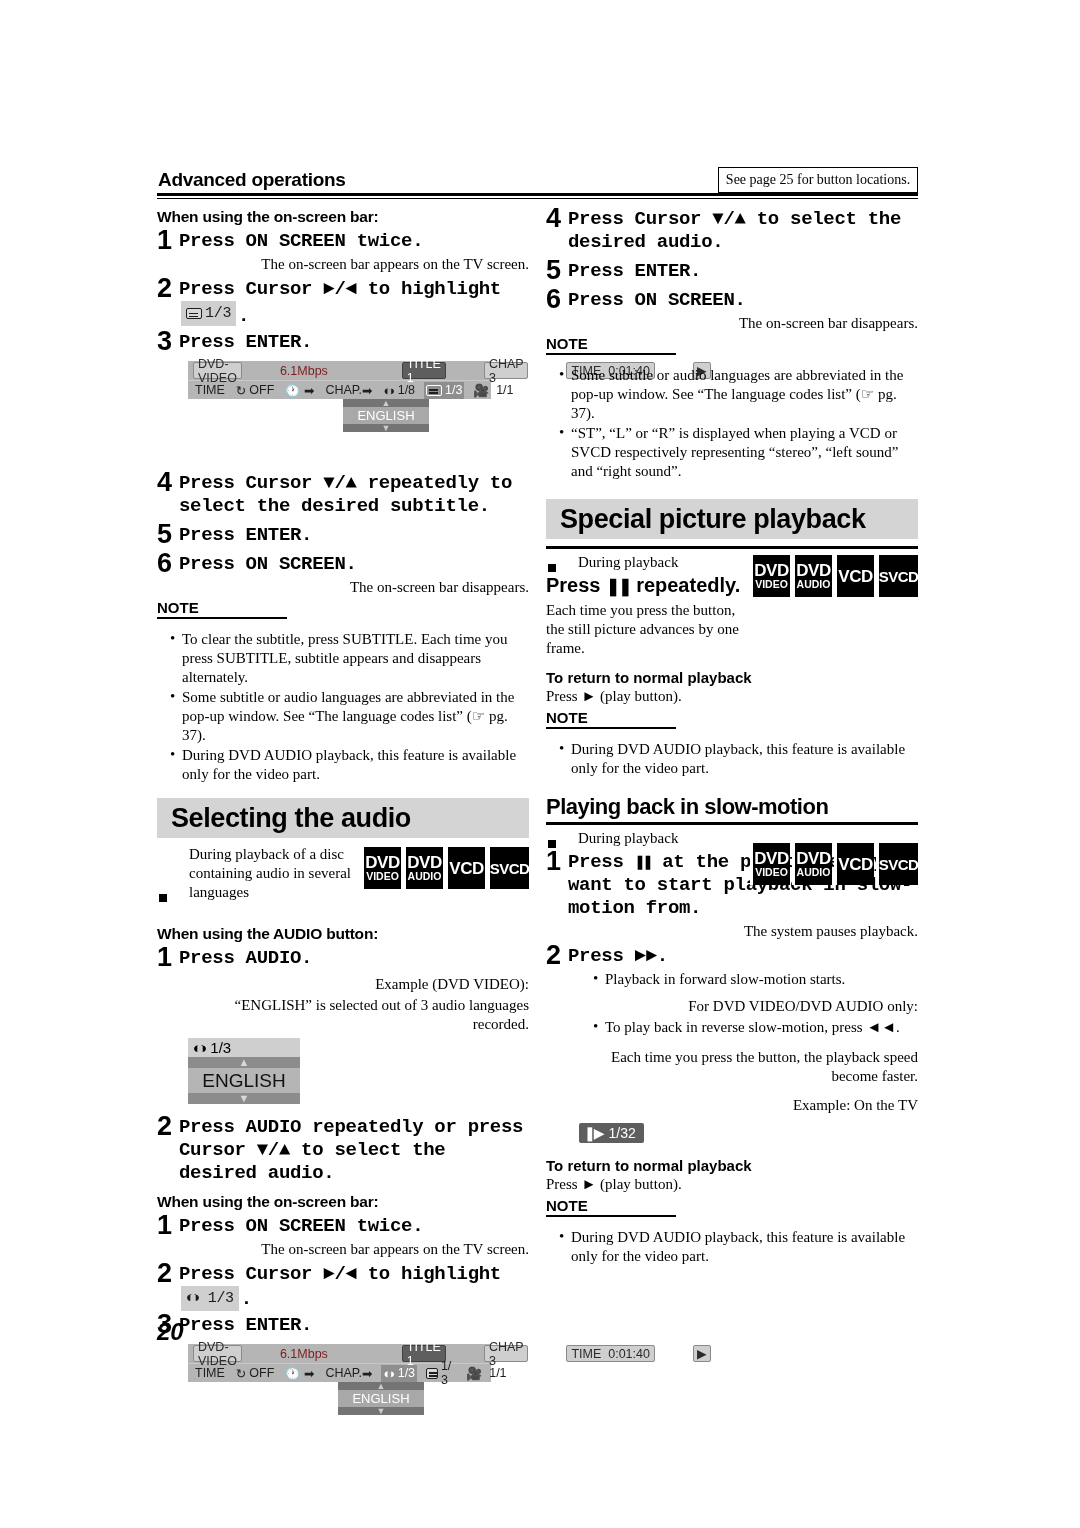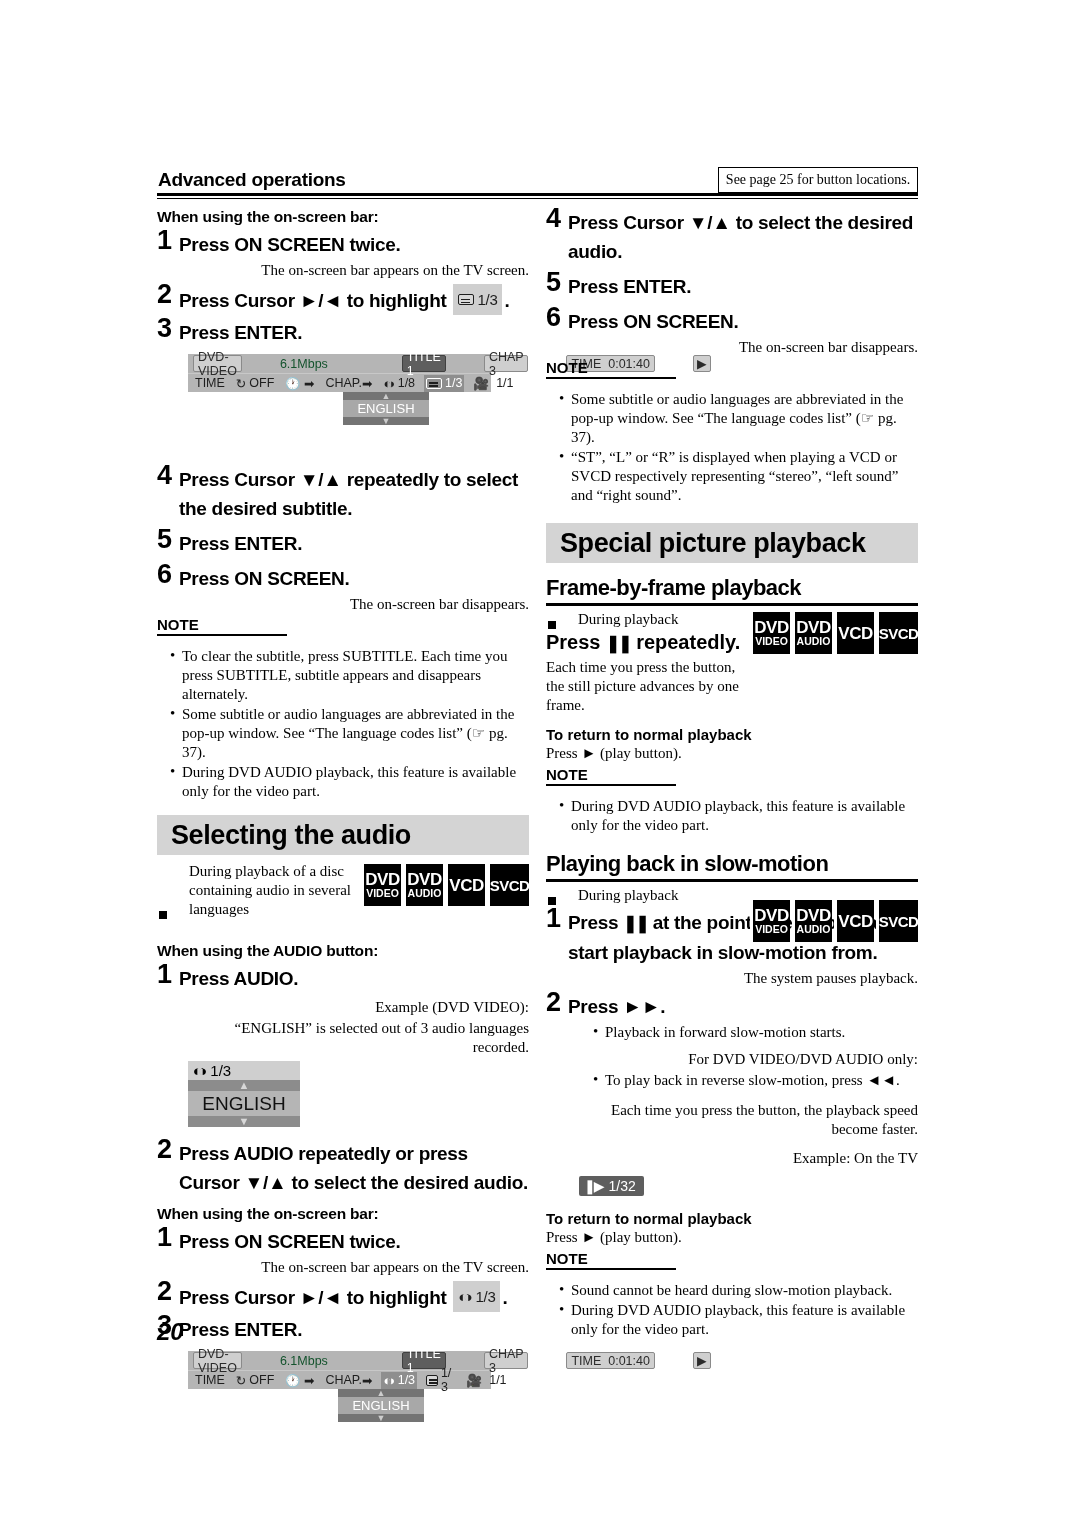--- a/index.html
+++ b/index.html
@@ -18,22 +18,22 @@
   .col{position:absolute;width:372px;}
   .col-l{left:157px;top:208px;}
   .col-r{left:546px;top:205px;}
 
   
   .sub-head{font-family:"Liberation Sans",sans-serif;font-weight:bold;font-size:15.5px;
             letter-spacing:-0.2px;margin:0 0 2px 0;}
   .step{display:flex;align-items:flex-start;margin:1px 0 0 0;}
   .step .num{font-family:"Liberation Sans",sans-serif;font-weight:bold;font-size:27px;
              line-height:25px;width:22px;flex:0 0 22px;}
-  .step .txt{font-family:Liberation Sans, sans-serif;font-weight:bold;font-size:19px;
-             line-height:29px;letter-spacing:-0.3px;padding-top:2px;}
+  .step .txt{font-family:Liberation Mono, monospace;font-weight:bold;font-size:19px;
+             line-height:23px;letter-spacing:-0.3px;padding-top:2px;}
   .sub-txt{font-size:15px;line-height:19px;margin:2px 0 2px 31px;text-align:right;}
   .plain{font-size:15px;line-height:19px;margin:3px 0;}
 
   
   .note-lbl{font-family:"Liberation Sans",sans-serif;font-weight:bold;font-size:15px;
             margin:1px 0 0 0;}
   .note-rule{width:130px;height:2px;background:#000;margin:1px 0 3px 0;}
   .note ul{margin:11px;padding:0;list-style:none;}
   .note li{font-size:15px;line-height:19px;position:relative;padding-left:14px;margin-bottom:1px;}
   .note li:before{content:"•";position:absolute;left:2px;top:-1px;}
@@ -64,21 +64,21 @@
   .badge.w2{width:42px;}
 
   
   .osb{position:relative;font-family:"Liberation Sans",sans-serif;}
   .osb-row{background:#b5b5b5;display:flex;align-items:center;height:19px;box-sizing:border-box;}
   .osb-row.r1{padding-left:5px;gap:33px;}
   .osb-row.r2{padding-left:5px;border-top:1px solid #c8c8c8;}
   .chip{background:#cfcfcf;border:1px solid #8a8a8a;font-size:12.5px;padding:0 4px;height:15px;
         display:flex;align-items:center;color:#2b2b2b;border-radius:2px;margin-right:5px;}
   .chip.dark{background:#5e5e5e;color:#fff;border-color:#404040;}
-  .mbps{font-size:12.5px;color:#14532d;margin-right:8px;}
+  .mbps{font-size:12.5px;color:#7f1d1d;margin-right:8px;}
   .osb-item{display:flex;align-items:center;font-size:12.5px;color:#1e1e1e;margin-right:7px;
             padding:0 2px;height:17px;}
   .osb-item.hl{background:#8e8e8e;color:#fff;}
   .osb-pop{position:absolute;background:#8e8e8e;width:86px;text-align:center;}
   .osb-pop .ar{color:#cdcdcd;font-size:9px;line-height:8px;height:8px;background:#747474;}
   .osb-pop .lang{color:#fff;font-size:13px;line-height:17px;background:#a8a8a8;}
 
   
   .g{display:inline-block;margin-right:3px;}
   .g-sub{width:14px;height:9px;border:1.5px solid #1e1e1e;border-radius:2px;position:relative;background:#d8d8d8;}
@@ -344,21 +344,20 @@
       <div class="note-lbl">NOTE</div>
       <div class="note-rule"></div>
       <ul>
         <li>Some subtitle or audio languages are abbreviated in the pop-up window. See “The language codes list” (☞ pg. 37).</li>
         <li>“ST”, “L” or “R” is displayed when playing a VCD or SVCD respectively representing “stereo”, “left sound” and “right sound”.</li>
       </ul>
     </div>
 
     <div class="sec-bar" style="margin-top:18px">Special picture playback</div>
 
-    <div class="sec2">Frame-by-frame playback</div>
     <div class="sec2-rule"></div>
 
     <div style="display:flex;align-items:flex-start;">
       <div style="flex:1;max-width:215px">
         <div class="bsq">
           <div class="sq"></div>
           <div class="t">During playback</div>
         </div>
         <div style="font-family:'Liberation Sans',sans-serif;font-weight:bold;font-size:20px;line-height:24px;margin-top:1px;">
           <span>Press</span>
@@ -449,21 +448,20 @@
       </div>
     </div>
 
     <div class="bold-sans" style="margin-top:14px">To return to normal playback</div>
     <div class="plain" style="margin-top:1px">Press ► (play button).</div>
 
     <div class="note">
       <div class="note-lbl">NOTE</div>
       <div class="note-rule"></div>
       <ul>
-        <li>Sound cannot be heard during slow-motion playback.</li>
         <li>During DVD AUDIO playback, this feature is available only for the video part.</li>
       </ul>
     </div>
 
   </div>
 
   <div class="pgnum">20</div>
 
 </div>
 

